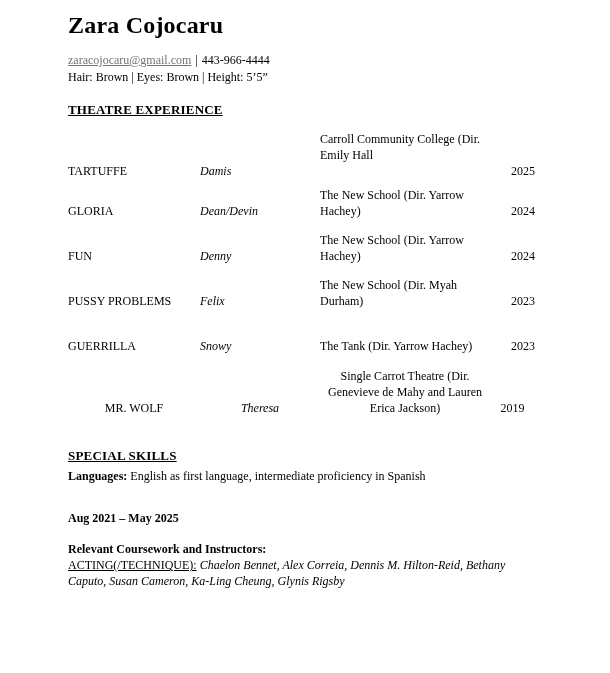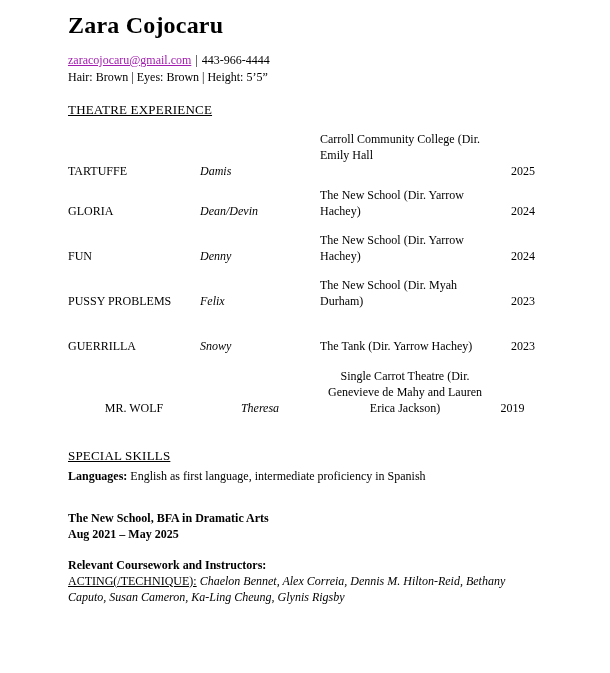--- a/index.html
+++ b/index.html
@@ -20,30 +20,30 @@
   
   .performer-name {
     font-size: 24px;
     font-weight: 700;
     line-height: 1.15;
     margin-bottom: 13px;
     letter-spacing: 0.2px;
   }
   .contact-line { margin-bottom: 2px; }
   .contact-line a {
-    color: #a21caf;
+    color: #737373;
     text-decoration: underline;
     cursor: pointer;
   }
   .contact-separator { margin: 0 4px; }
   .physical-attributes { margin-bottom: 3px; }
   
   .section-title {
     font-size: 13px;
-    font-weight: 400;
+    font-weight: 700;
     text-decoration: underline;
     letter-spacing: 0.2px;
   }
   .section-theatre { margin-top: 15px; }
   .section-skills { margin-top: 31px; }
   .section-education { margin-top: 27px; }
   
   .credits-table {
     width: 100%;
     border-collapse: collapse;
@@ -145,21 +145,20 @@
       </tbody>
     </table>
   </div>
 
   <div class="section-skills">
     <h2 class="section-title">SPECIAL SKILLS</h2>
     <p class="languages-paragraph"><span class="inline-label">Languages:</span><span> English as first language, intermediate proficiency in Spanish</span></p>
   </div>
 
   <div class="section-education">
-    <p class="school-name">The New School, BFA in Dramatic Arts</p>
     <p class="education-dates">Aug 2021 – May 2025</p>
     <div class="coursework-block">
       <p class="coursework-heading">Relevant Coursework and Instructors:</p>
       <p class="course-line"><span class="course-label">ACTING(/TECHNIQUE):</span><span class="course-instructors"> Chaelon Bennet, Alex Correia, Dennis M. Hilton-Reid, Bethany Caputo, Susan Cameron, Ka-Ling Cheung, Glynis Rigsby</span></p>
 
     </div>
   </div>
 
 </div>
 

